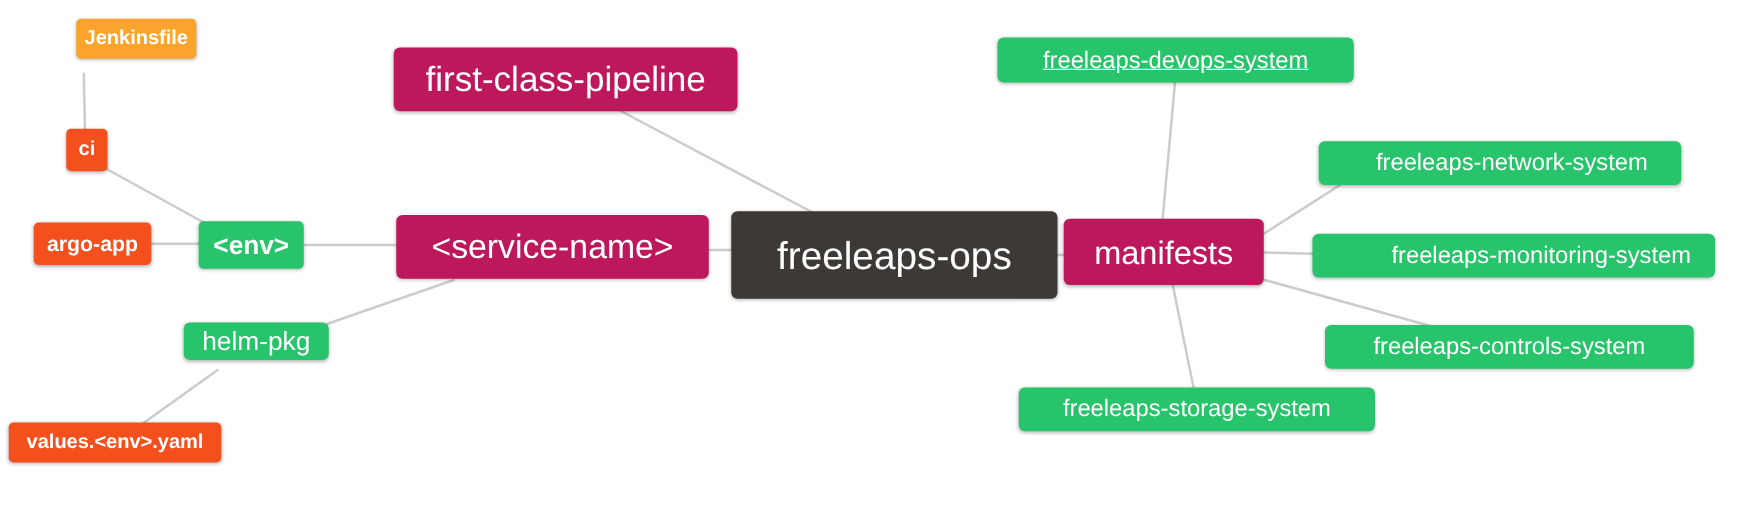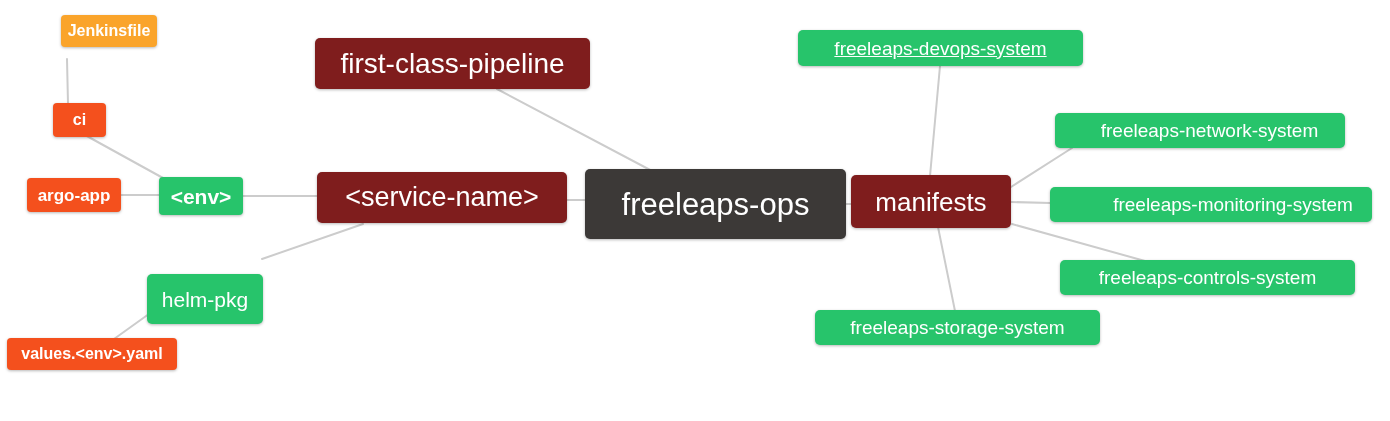--- a/index.html
+++ b/index.html
@@ -39,21 +39,21 @@
     border-radius: 5px;
     box-shadow: 0 1px 3px rgba(0,0,0,0.28);
     box-sizing: border-box;
     cursor: pointer;
     line-height: 1;
   }
   .node.small { border-radius: 4px; font-weight: 700; }
   .node.orange { background: #faa42b; }
   .node.red    { background: #f4501d; }
   .node.green  { background: #27c46b; }
-  .node.blue   { background: #7f1d1d; }
+  .node.blue   { background: #be185d; }
   .node.dark   { background: #3c3937; }
 </style>
 </head>
 <body>
 
 <div class="canvas">
 
   <svg class="edges" viewBox="0 0 1390 421">
     <line x1="67" y1="59" x2="68" y2="104"></line>
     <line x1="85" y1="135" x2="163" y2="178"></line>
@@ -66,35 +66,35 @@
     <line x1="845" y1="204" x2="852" y2="204"></line>
     <line x1="940" y1="66" x2="930" y2="176"></line>
     <line x1="1011" y1="187" x2="1072" y2="148"></line>
     <line x1="1011" y1="202" x2="1051" y2="203"></line>
     <line x1="1012" y1="224" x2="1145" y2="261"></line>
     <line x1="938" y1="227" x2="955" y2="311"></line>
   </svg>
 
   <div class="node orange small" style="left:21px; top:15px; width:96px; height:32px; font-size:16px;margin-left:40px;">Jenkinsfile</div>
 
-  <div class="node red small" style="left:53px; top:103px; width:53px; height:34px; font-size:16px;">ci</div>
+  <div class="node red small" style="left:53px; top:103px; width:33px; height:34px; font-size:16px;">ci</div>
 
   <div class="node red small" style="left:27px; top:178px; width:94px; height:34px; font-size:17px;">argo-app</div>
 
   <div class="node green small" style="left:159px; top:177px; width:84px; height:38px; font-size:21px;">&lt;env&gt;</div>
 
   <div class="node blue" style="left:315px; top:38px; width:275px; height:51px; font-size:28px;">first-class-pipeline</div>
 
   <div class="node blue" style="left:317px; top:172px; width:250px; height:51px; font-size:27px;">&lt;service-name&gt;</div>
 
   <div class="node dark" style="left:585px; top:169px; width:261px; height:70px; font-size:31px;">freeleaps-ops</div>
 
   <div class="node blue" style="left:851px; top:175px; width:160px; height:53px; font-size:26px;">manifests</div>
 
-  <div class="node green" style="left:147px; top:258px; width:116px; height:50px; font-size:21px;margin-top:16px;">helm-pkg</div>
+  <div class="node green" style="left:147px; top:258px; width:116px; height:30px; font-size:21px;">helm-pkg</div>
 
   <div class="node red small" style="left:7px; top:338px; width:170px; height:32px; font-size:16px; font-weight:700;">values.&lt;env&gt;.yaml</div>
 
   <div class="node green" style="left:798px; top:30px; width:285px; height:36px; font-size:19px;text-decoration:underline;">freeleaps-devops-system</div>
 
   <div class="node green" style="left:1055px; top:113px; width:290px; height:35px; font-size:19px;padding-left:19px;">freeleaps-network-system</div>
 
   <div class="node green" style="left:1050px; top:187px; width:322px; height:35px; font-size:19px;padding-left:44px;">freeleaps-monitoring-system</div>
 
   <div class="node green" style="left:1060px; top:260px; width:295px; height:35px; font-size:19px;">freeleaps-controls-system</div>

